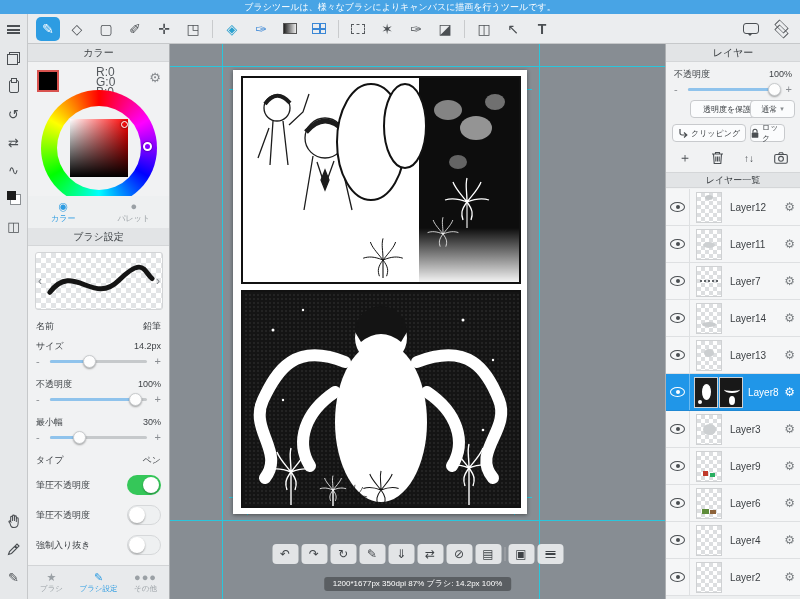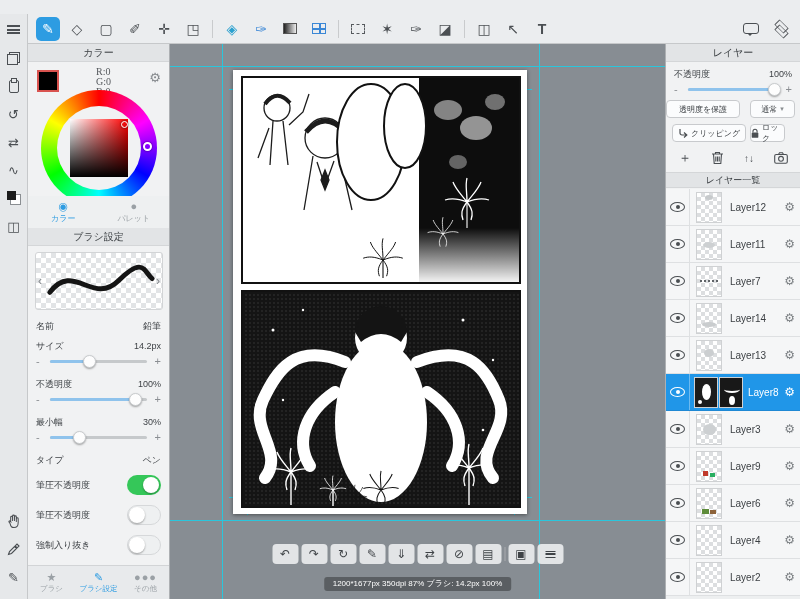--- a/index.html
+++ b/index.html
@@ -49,21 +49,21 @@
   .swatch-ic::before { content:""; position:absolute; right:0; bottom:0; width:9px; height:9px; border:1px solid #8a8e92; background:#fff; }
   .swatch-ic::after { content:""; position:absolute; left:0; top:0; width:9px; height:9px; background:#1c1c1c; }
   .ls-bottom { position:absolute; bottom:8px; left:0; }
 
   
   .left-panel { position:absolute; left:28px; top:44px; width:142px; bottom:0; background:#F1F2F3;
     border-right:1px solid #ADB0B3; }
   .sec-h { position:absolute; left:0; right:0; height:18px; background:#E2E4E6; border-bottom:1px solid #D4D6D8;
     font-size:10px; color:#3c4044; display:flex; align-items:center; justify-content:center; }
   .fg-swatch { position:absolute; left:9px; top:26px; width:22px; height:22px; background:#000; border:2px solid #D9534F; }
-  .rgb { position:absolute; left:68px; top:23px; font-size:10px; color:#55595d; line-height:10px;font-family:Liberation Serif, serif; }
+  .rgb { position:absolute; left:68px; top:23px; font-size:12px; color:#55595d; line-height:10px; }
   .gear-s { position:absolute; right:8px; top:26px; font-size:13px; color:#85898d; }
   .wheel { position:absolute; left:13px; top:46px; width:116px; height:116px; }
   .ring { position:absolute; inset:0; border-radius:50%;
     background:conic-gradient(#f00,#f0f,#00f,#0ff,#0f0,#ff0,#f00); }
   .ring-hole { position:absolute; inset:16px; border-radius:50%; background:#F1F2F3; }
   .sv { position:absolute; left:29px; top:29px; width:58px; height:58px;
     background-image:linear-gradient(to top,#000,rgba(0,0,0,0)),linear-gradient(to right,#fff,#f00); }
   .ring-cursor { position:absolute; width:9px; height:9px; border:2px solid #fff; border-radius:50%;
     box-shadow:0 0 2px rgba(0,0,0,.7); left:102px; top:52px; }
   .sv-cursor { position:absolute; width:7px; height:7px; border:1.5px solid #fff; border-radius:50%;
@@ -154,20 +154,21 @@
   .lgear { position:absolute; right:5px; top:0; height:37px; line-height:37px; font-size:12px; color:#7b7f83; }
   .sel .lgear { color:#fff; }
   .sel .thumb.t1 { left:28px; width:24px; }
   .sel .thumb.t2 { left:53px; width:24px; }
 </style>
 </head>
 <body>
 
 <div id="app">
 
+  <div class="notif">ブラシツールは、様々なブラシによりキャンバスに描画を行うツールです。</div>
 
   <div class="left-strip">
     <div class="ls-item h30">
         <span class="ham"></span>
       </div>
     <div class="ls-item">
         <span class="copy-ic"></span>
       </div>
     <div class="ls-item">
         <span class="clipb-ic"></span>
@@ -534,21 +535,21 @@
     </div>
     <div class="slider" style="top:38px">
       <span class="minus">-</span>
       <span class="plus">+</span>
       <div class="track">
         <div class="fill" style="width:95%"></div>
         <div class="knob" style="left:95%"></div>
       </div>
     </div>
 
-    <div class="rp-btn" style="top:56px;left:0;width:74px">
+    <div class="rp-btn" style="top:56px;left:24px;width:74px">
       <span>透明度を保護</span>
     </div>
     <div class="rp-btn" style="top:56px;left:84px;width:45px">
       <span>通常</span>
       <span style="color:#8a8e92;font-size:7px">▾</span>
     </div>
 
     <div class="rp-btn" style="top:80px;left:6px;width:74px">
       <svg width="10" height="10" viewBox="0 0 10 10">
           <path d="M2 1v4a2 2 0 0 0 2 2h4 M6 4.5L8.8 7 6 9.5" fill="none" stroke="#4b4f53" stroke-width="1.2"></path>

